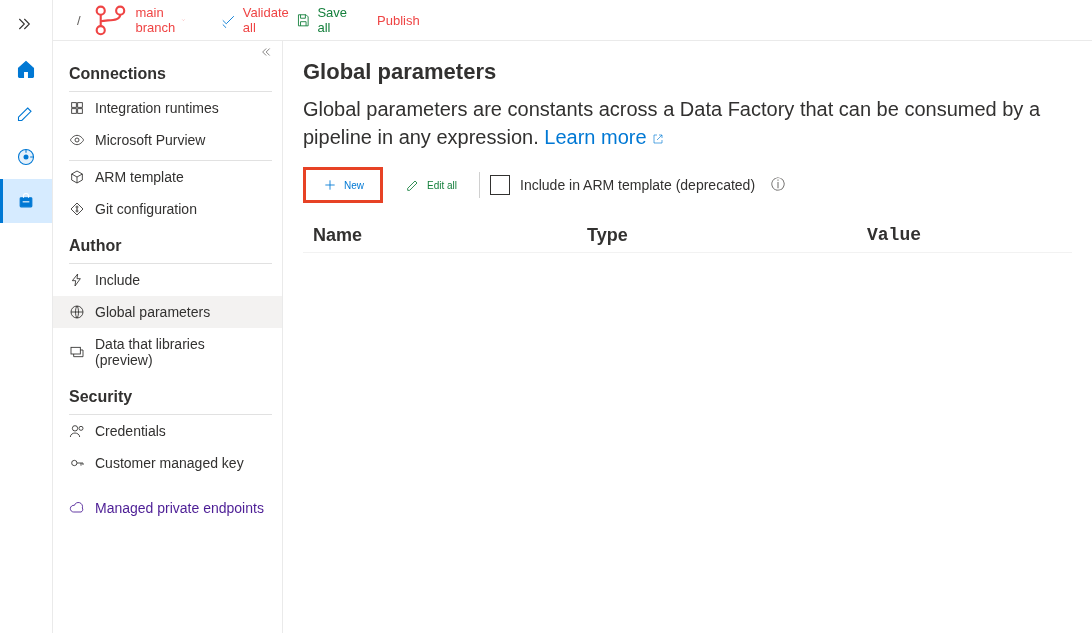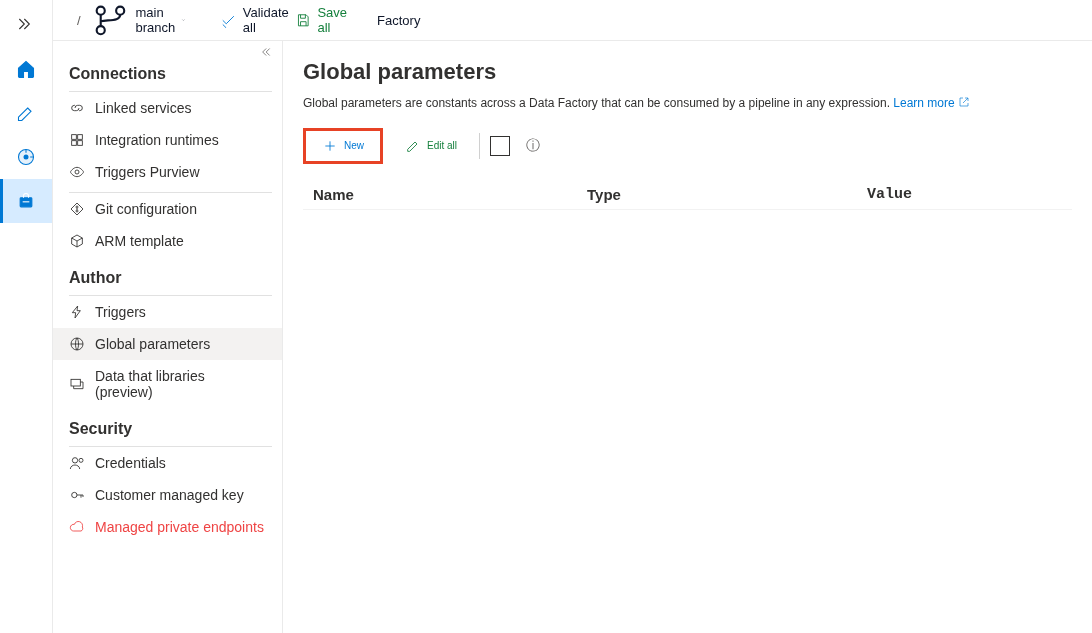--- a/index.html
+++ b/index.html
@@ -6,46 +6,46 @@
     body { font-family: "Segoe UI", Tahoma, sans-serif; width:1092px; height:633px; overflow:hidden; background:#fff; color:#323130; font-size:14px; }
     .app { display:flex; height:100%; }
     .rail { width:52px; display:flex; flex-direction:column; align-items:center; padding-top:8px; }
     .rail-toggle { color:#323130; padding:6px 0 10px; cursor:pointer; }
     .rail-icon { width:52px; height:44px; display:flex; align-items:center; justify-content:center; position:relative; cursor:pointer; }
     .rail-icon.active { background:#d6ebff; }
     .rail-icon.active::before { content:""; position:absolute; left:0; top:0; bottom:0; width:3px; background:#0078d4; }
     .rail svg { width:20px; height:20px; }
     .content { flex:1; display:flex; flex-direction:column; border-left:1px solid #eaeaea; }
     .topbar { height:40px; display:flex; align-items:center; gap:6px; padding:0 14px; font-size:13px; position:relative; }
-    .topbar-item { display:flex; align-items:center; gap:6px; cursor:pointer; color:#0f172a; }
+    .topbar-item { display:flex; align-items:center; gap:6px; cursor:pointer; color:#ef4444; }
     .topbar-item.disabled { color:#15803d; cursor:default; }
     .topbar-divider { color:#605e5c; margin:0 4px; }
     .topbar-spacer { width:22px; }
     .lower { flex:1; display:flex; border-top:1px solid #eaeaea; }
     .sidepanel { width:230px; border-right:1px solid #eaeaea; padding:12px 0; font-size:14px; position:relative; }
     .collapse { position:absolute; top:4px; right:10px; cursor:pointer; color:#605e5c; }
     .section-title { padding:12px 16px 4px; font-weight:600; font-size:16px; color:#323130; }
     .section-divider { border:none; border-top:1px solid #e1e1e1; margin:4px 10px 0 16px; }
     .menu-item { display:flex; align-items:center; gap:10px; padding:8px 16px; cursor:pointer; color:#323130; }
     .menu-item.selected { background:#f3f2f1; }
-    .menu-item.disabled { color:#ef4444; }
+    .menu-item.disabled { color:#4c1d95;margin-top:13px; }
     .menu-item svg { width:16px; height:16px; flex-shrink:0; }
     .main { flex:1; padding:18px 20px; }
     .main h1 { font-size:22px; font-weight:600; margin-bottom:10px; }
-    .desc { font-size:12px; color:#323130; margin-bottom:16px; line-height:1.4; }
+    .desc { font-size:20px; color:#323130; margin-bottom:16px; line-height:1.4; }
     .desc a { color:#0078d4; text-decoration:none; }
     .toolbar { display:flex; align-items:center; gap:10px; margin-bottom:16px; }
     .btn { display:flex; align-items:center; gap:6px; padding:4px 12px; height:36px; cursor:pointer; font-size:10px; }
     .btn-new { color:#0078d4; border:3px solid #e74225; padding:4px 16px; }
     .btn-edit { color:#15803d; }
     .vsep { width:1px; height:26px; background:#d0d0d0; }
     .checkbox-row { display:flex; align-items:center; gap:10px; color:#323130; font-size:14px; }
     .checkbox { width:20px; height:20px; border:1px solid #323130; cursor:pointer; }
     .info-icon { color:#605e5c; cursor:pointer; font-size:14px; margin-left:6px; }
-    .table-header { display:flex; font-weight:600; font-size:15px; padding:6px 4px; border-bottom:1px solid rgba(0,0,0,0.05); }
+    .table-header { display:flex; font-weight:600; font-size:18px; padding:6px 4px; border-bottom:1px solid rgba(0,0,0,0.05); }
     .col-name { flex:0 0 280px; padding-left:6px; }
     .col-type { flex:0 0 280px; }
     .col-value { flex:1;font-family:Liberation Mono, monospace; }
     svg { stroke:currentColor; fill:none; stroke-width:1.3; }
   </style>
 </head>
 <body>
 
 <div class="app">
   <div class="rail">
@@ -113,82 +113,76 @@
             <path d="M5 4h11l3 3v13H5z"></path>
             <path d="M8 4v5h7V4M8 20v-6h8v6"></path>
           </svg>
         <span>Save all</span>
       </span>
       <span class="topbar-spacer" style="width:12px"></span>
       <span class="topbar-item">
         <svg viewBox="0 0 24 24" style="stroke:#0078d4">
             <path d="M12 4v12M7 9l5-5 5 5M5 20h14"></path>
           </svg>
-        <span>Factory</span>
+        <span>Publish</span>
       </span>
     </div>
 
     <div class="lower">
       <div class="sidepanel">
         <span class="collapse">
           <svg viewBox="0 0 24 24" width="14" height="14">
               <path d="M14 6l-6 6 6 6M20 6l-6 6 6 6"></path>
             </svg>
         </span>
 
         <div class="section-title">Connections</div>
         <hr class="section-divider">
         <div class="menu-item">
           <svg viewBox="0 0 24 24">
-              <path d="M9 12a4 4 0 0 1 4-4h3a4 4 0 0 1 0 8h-1M15 12a4 4 0 0 1-4 4H8a4 4 0 0 1 0-8h1"></path>
-            </svg>
-          <span>Linked services</span>
-        </div>
-        <div class="menu-item">
-          <svg viewBox="0 0 24 24">
               <rect x="4" y="4" width="7" height="7"></rect>
               <rect x="13" y="4" width="7" height="7"></rect>
               <rect x="4" y="13" width="7" height="7"></rect>
               <rect x="13" y="13" width="7" height="7"></rect>
             </svg>
           <span>Integration runtimes</span>
         </div>
         <div class="menu-item">
           <svg viewBox="0 0 24 24">
               <path d="M2 12s4-7 10-7 10 7 10 7-4 7-10 7-10-7-10-7z"></path>
               <circle cx="12" cy="12" r="3"></circle>
             </svg>
-          <span>Triggers Purview</span>
-        </div>
-
-        <hr class="section-divider">
+          <span>Microsoft Purview</span>
+        </div>
+
+        <hr class="section-divider">
+        <div class="menu-item">
+          <svg viewBox="0 0 24 24">
+              <path d="M12 3l8 4.5v9L12 21l-8-4.5v-9z"></path>
+              <path d="M4 7.5l8 4.5 8-4.5M12 12v9"></path>
+            </svg>
+          <span>ARM template</span>
+        </div>
         <div class="menu-item">
           <svg viewBox="0 0 24 24">
               <path d="M3 12l9-9 9 9-9 9z"></path>
               <circle cx="12" cy="9" r="1.5"></circle>
               <circle cx="12" cy="15" r="1.5"></circle>
               <path d="M12 10.5v3"></path>
             </svg>
           <span>Git configuration</span>
         </div>
-        <div class="menu-item">
-          <svg viewBox="0 0 24 24">
-              <path d="M12 3l8 4.5v9L12 21l-8-4.5v-9z"></path>
-              <path d="M4 7.5l8 4.5 8-4.5M12 12v9"></path>
-            </svg>
-          <span>ARM template</span>
-        </div>
 
         <div class="section-title">Author</div>
         <hr class="section-divider">
         <div class="menu-item">
           <svg viewBox="0 0 24 24">
               <path d="M13 3L5 13h5l-1 8 8-11h-5z"></path>
             </svg>
-          <span>Triggers</span>
+          <span>Include</span>
         </div>
         <div class="menu-item selected">
           <svg viewBox="0 0 24 24">
               <circle cx="12" cy="12" r="9"></circle>
               <path d="M3 12h18M12 3c3 3 3 15 0 18M12 3c-3 3-3 15 0 18"></path>
             </svg>
           <span>Global parameters</span>
         </div>
         <div class="menu-item">
           <svg viewBox="0 0 24 24">
@@ -240,20 +234,21 @@
           </div>
           <div class="btn btn-edit">
             <svg viewBox="0 0 24 24" width="16" height="16">
                 <path d="M4 17l11-11 3 3-11 11H4v-3z"></path>
               </svg>
             <span>Edit all</span>
           </div>
           <div class="vsep"></div>
           <div class="checkbox-row">
             <div class="checkbox"></div>
+            <span>Include in ARM template (deprecated)</span>
             <span class="info-icon">ⓘ</span>
           </div>
         </div>
 
         <div class="table-header">
           <div class="col-name">Name</div>
           <div class="col-type">Type</div>
           <div class="col-value">Value</div>
         </div>
       </div>

